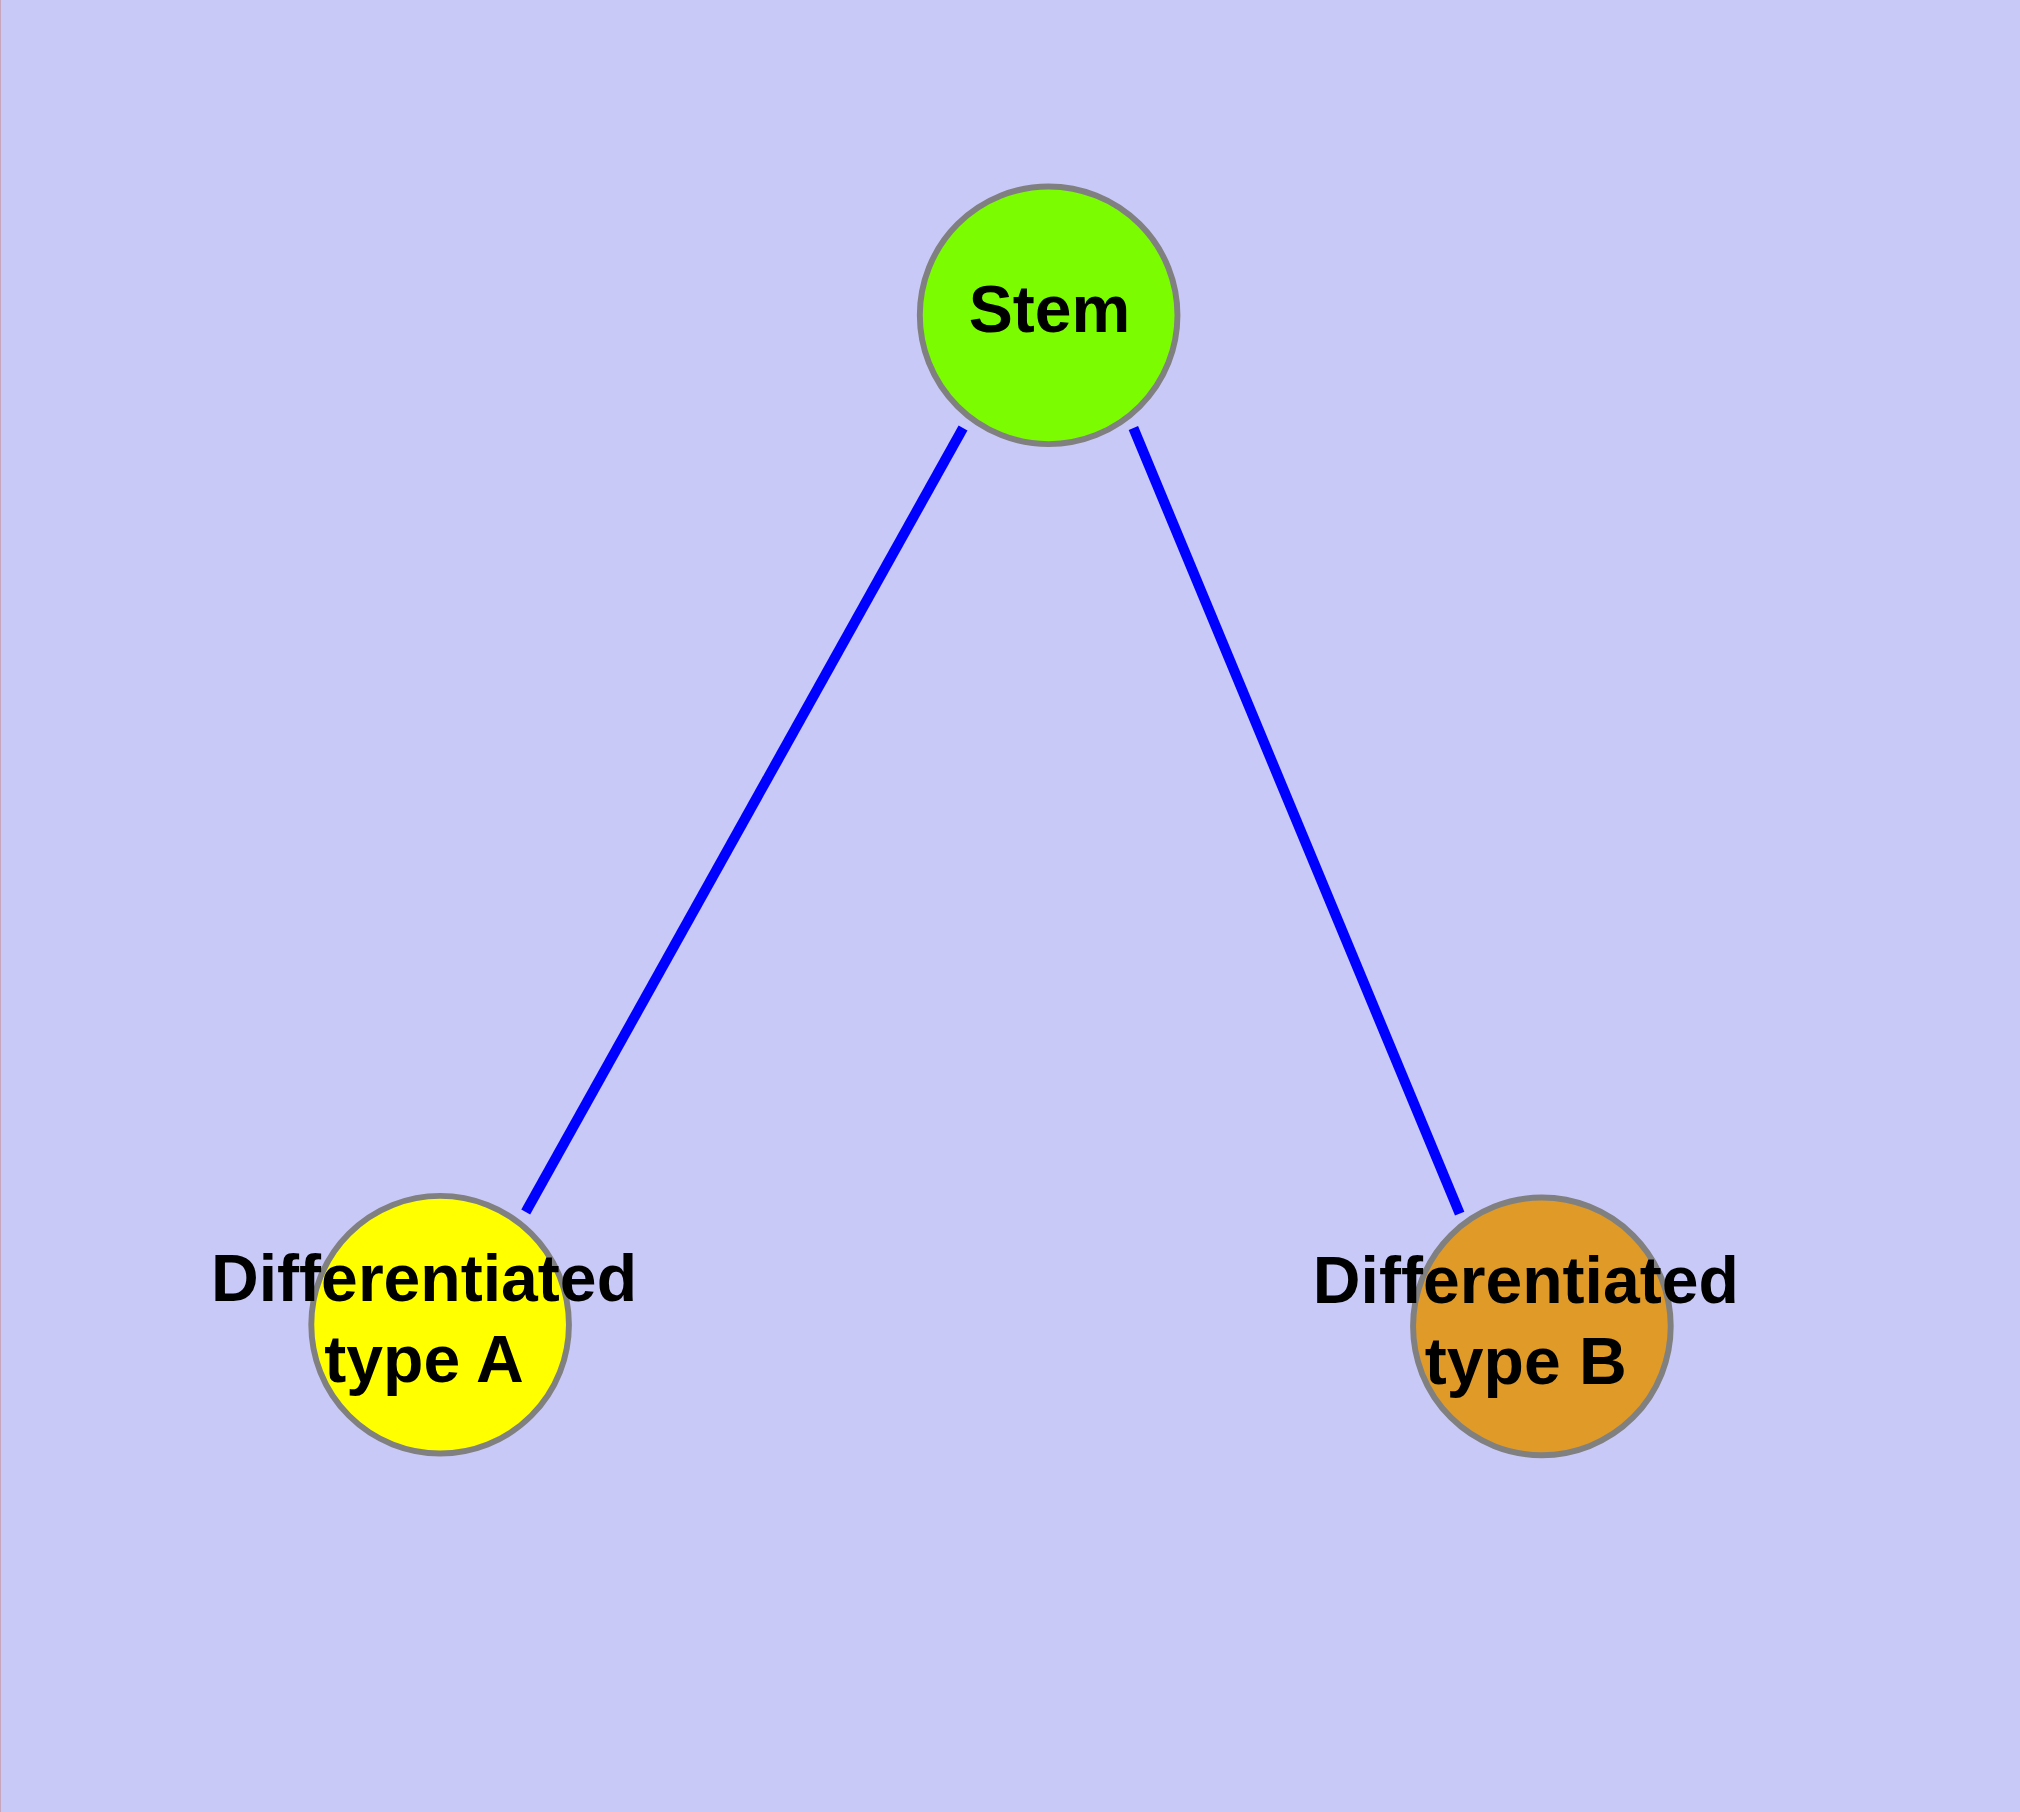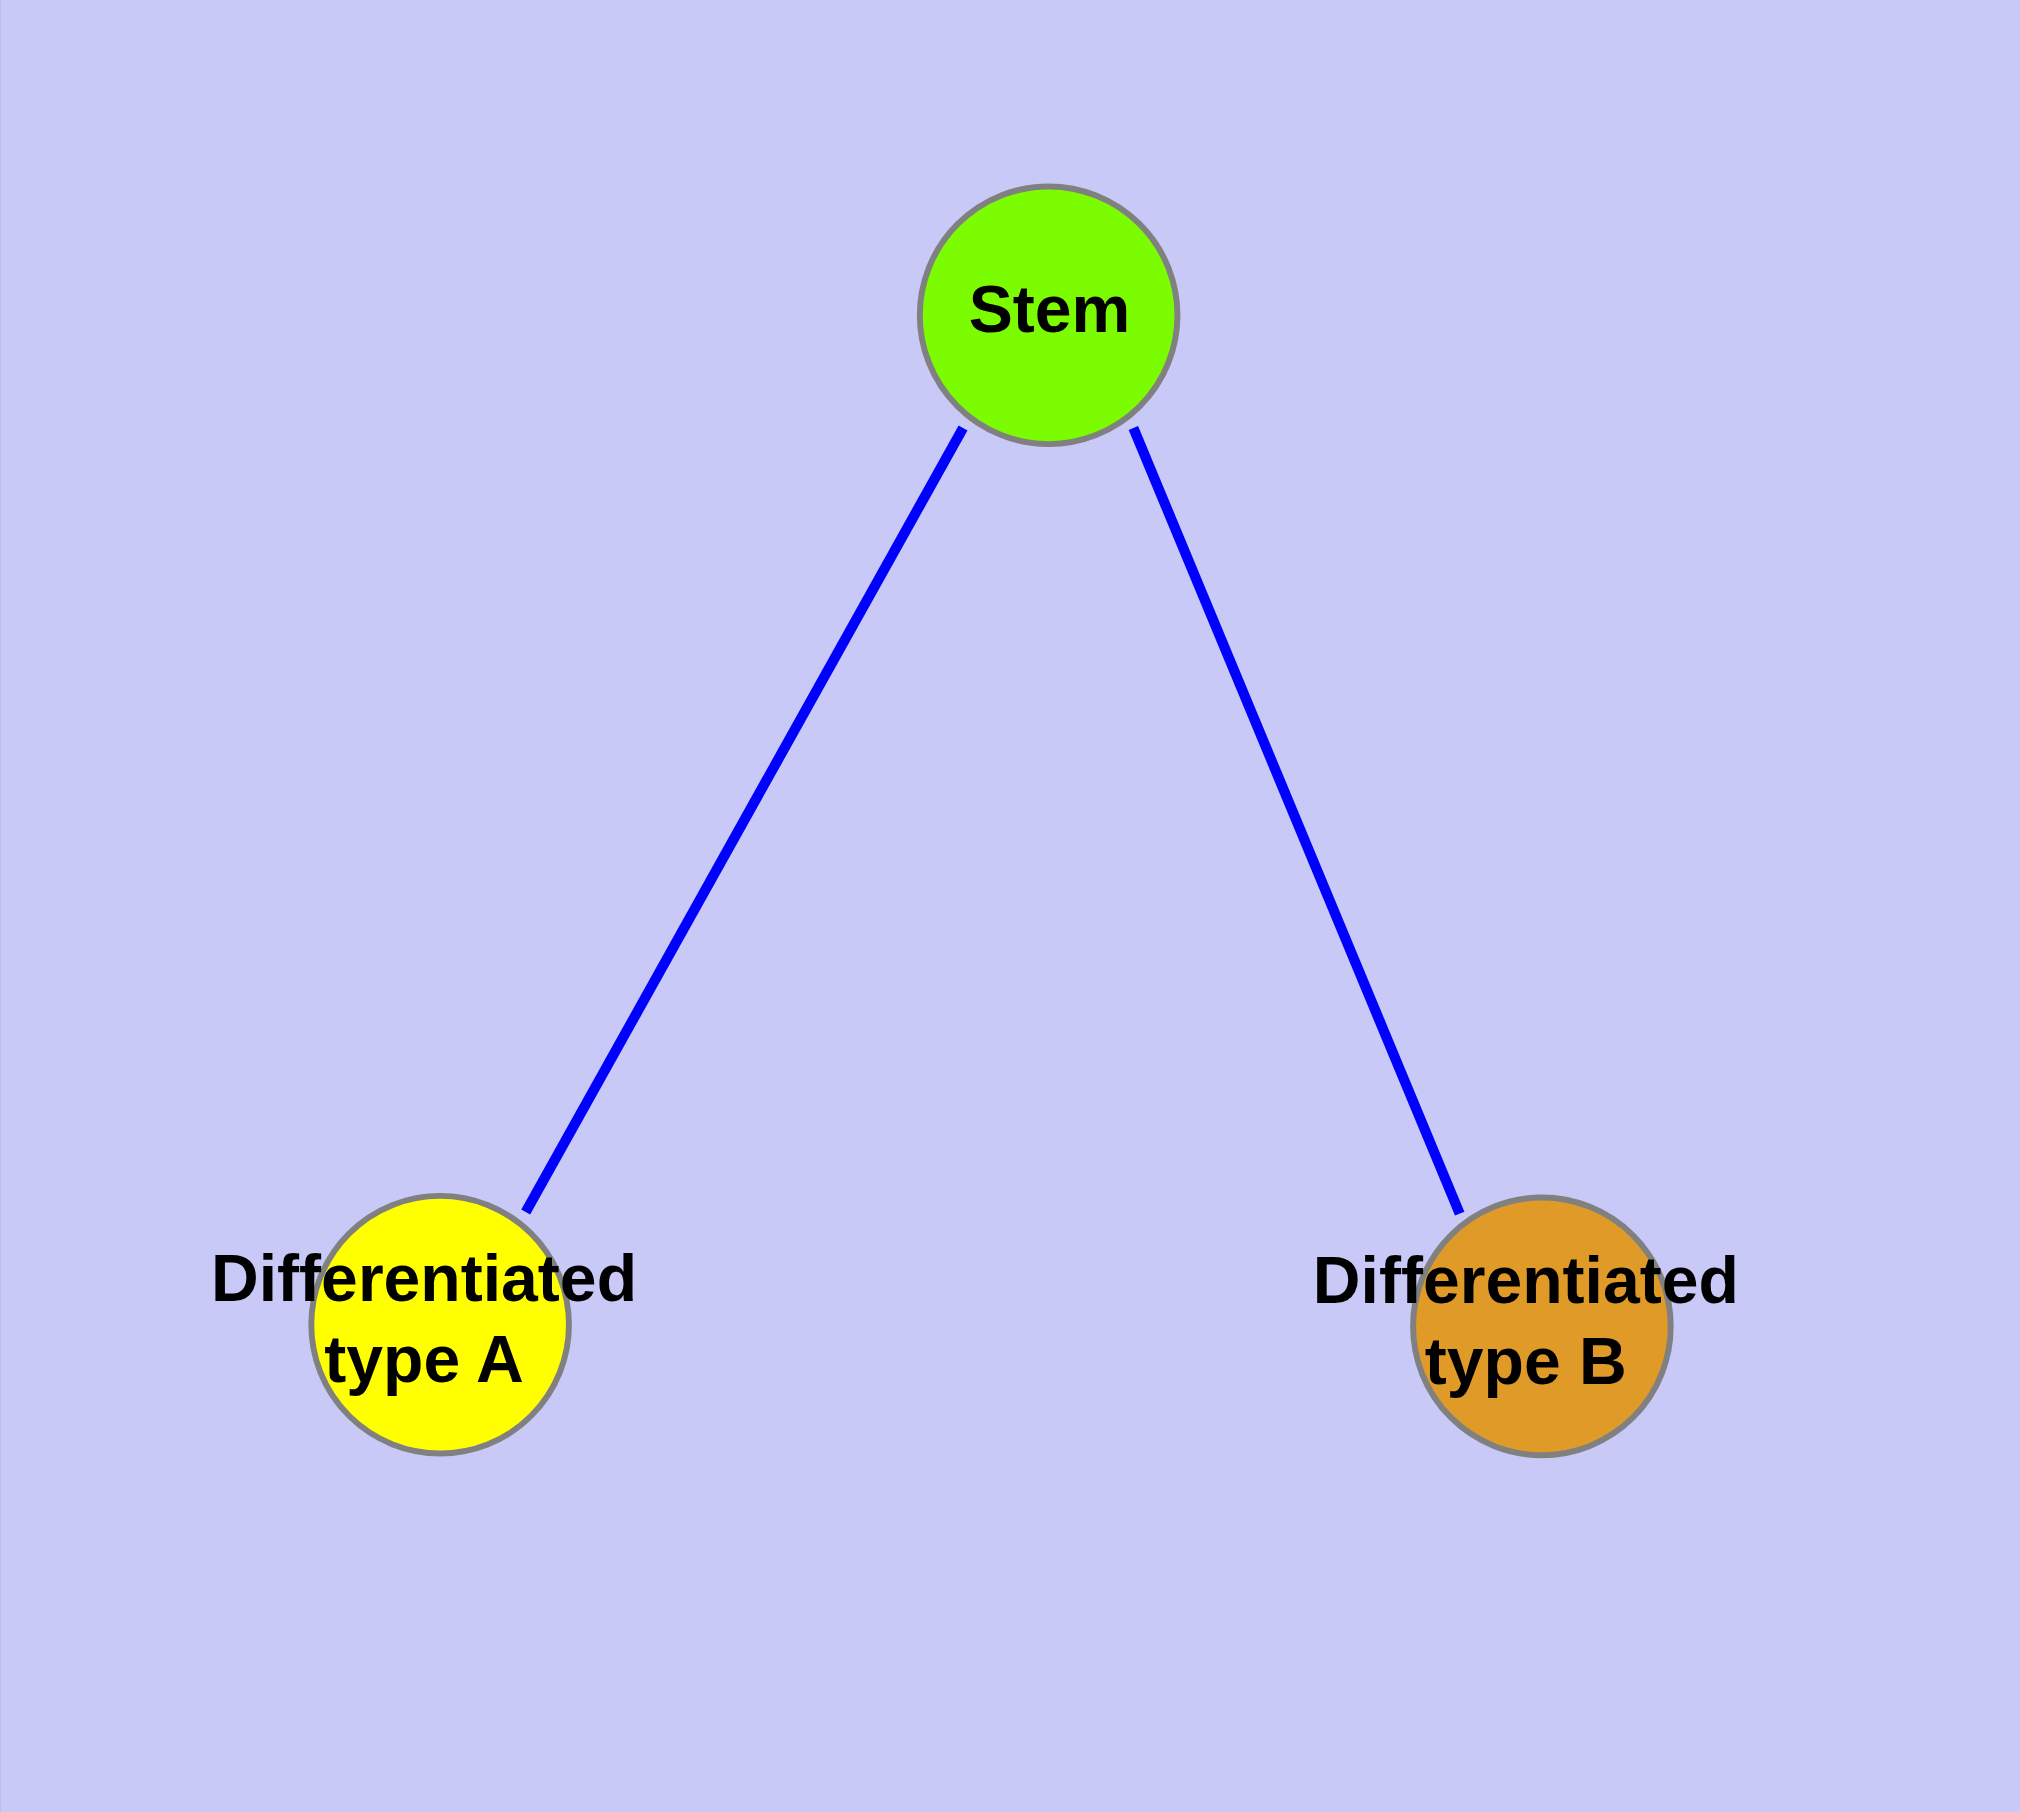--- a/index.html
+++ b/index.html
@@ -29,21 +29,21 @@
     font-family: "Liberation Sans", sans-serif;
     font-weight: bold;
     fill: #000000;
     text-anchor: middle;
     dominant-baseline: middle;
   }
 </style>
 </head>
 <body>
 
-<div id="canvas" style="width: 2021px; height: 1812px; background: #a3a3a3;">
+<div id="canvas" style="width: 2021px; height: 1812px; background: #c2410c;">
   <svg id="graph-svg" viewBox="0 0 2384 2138" xmlns="http://www.w3.org/2000/svg">
 
     <rect id="bg-rect" x="0" y="0" width="2384" height="2138" fill="#C9C9F8"></rect>
 
     <g id="edge-layer">
         <line x1="1136" y1="505" x2="620" y2="1430" stroke="#0000FF" stroke-width="12" stroke-linecap="butt"></line>
         <line x1="1337" y1="505" x2="1722" y2="1432" stroke="#0000FF" stroke-width="12" stroke-linecap="butt"></line>
       </g>
     <g id="node-layer">
         <circle cx="1237" cy="372" r="152" fill="#7CFC00" stroke="#808080" stroke-width="7"></circle>

